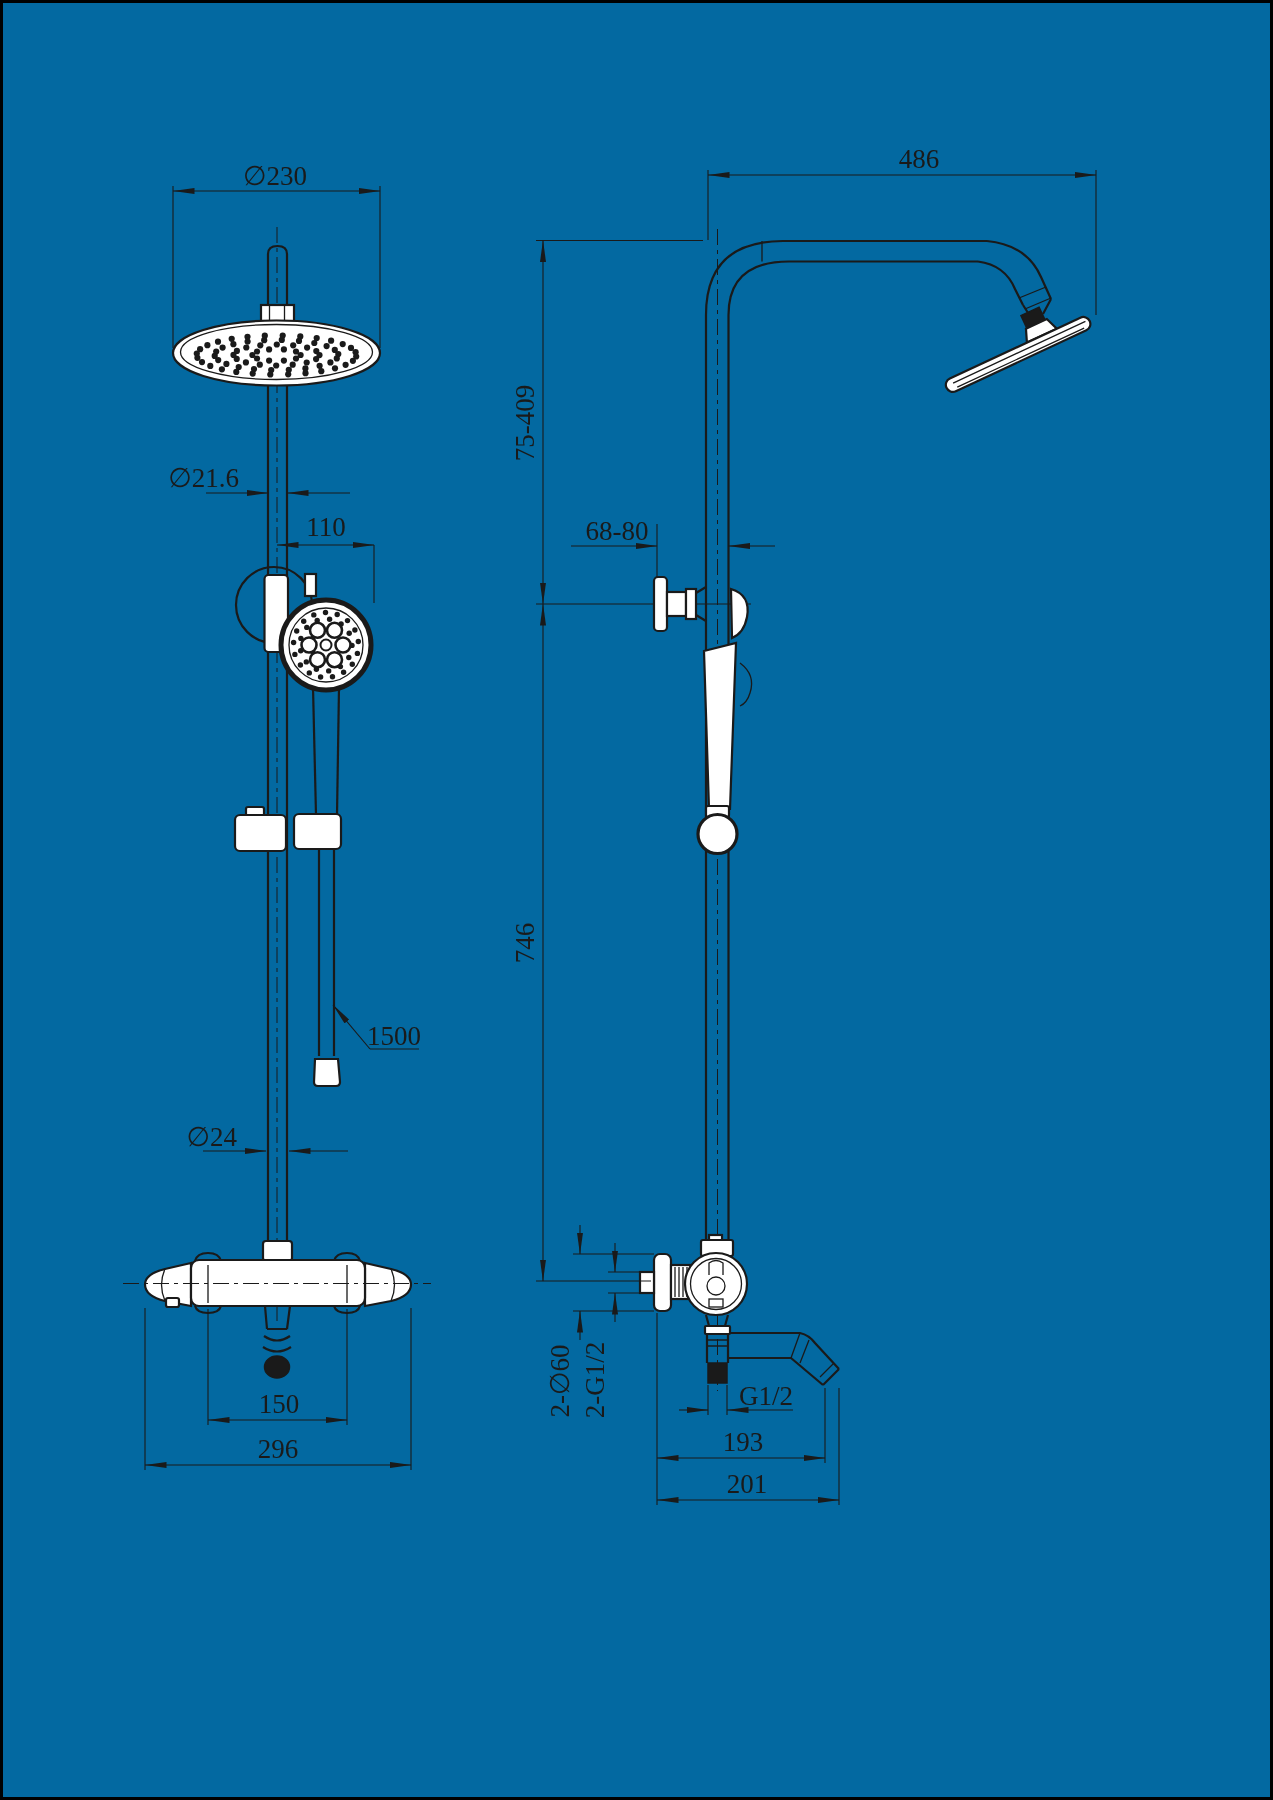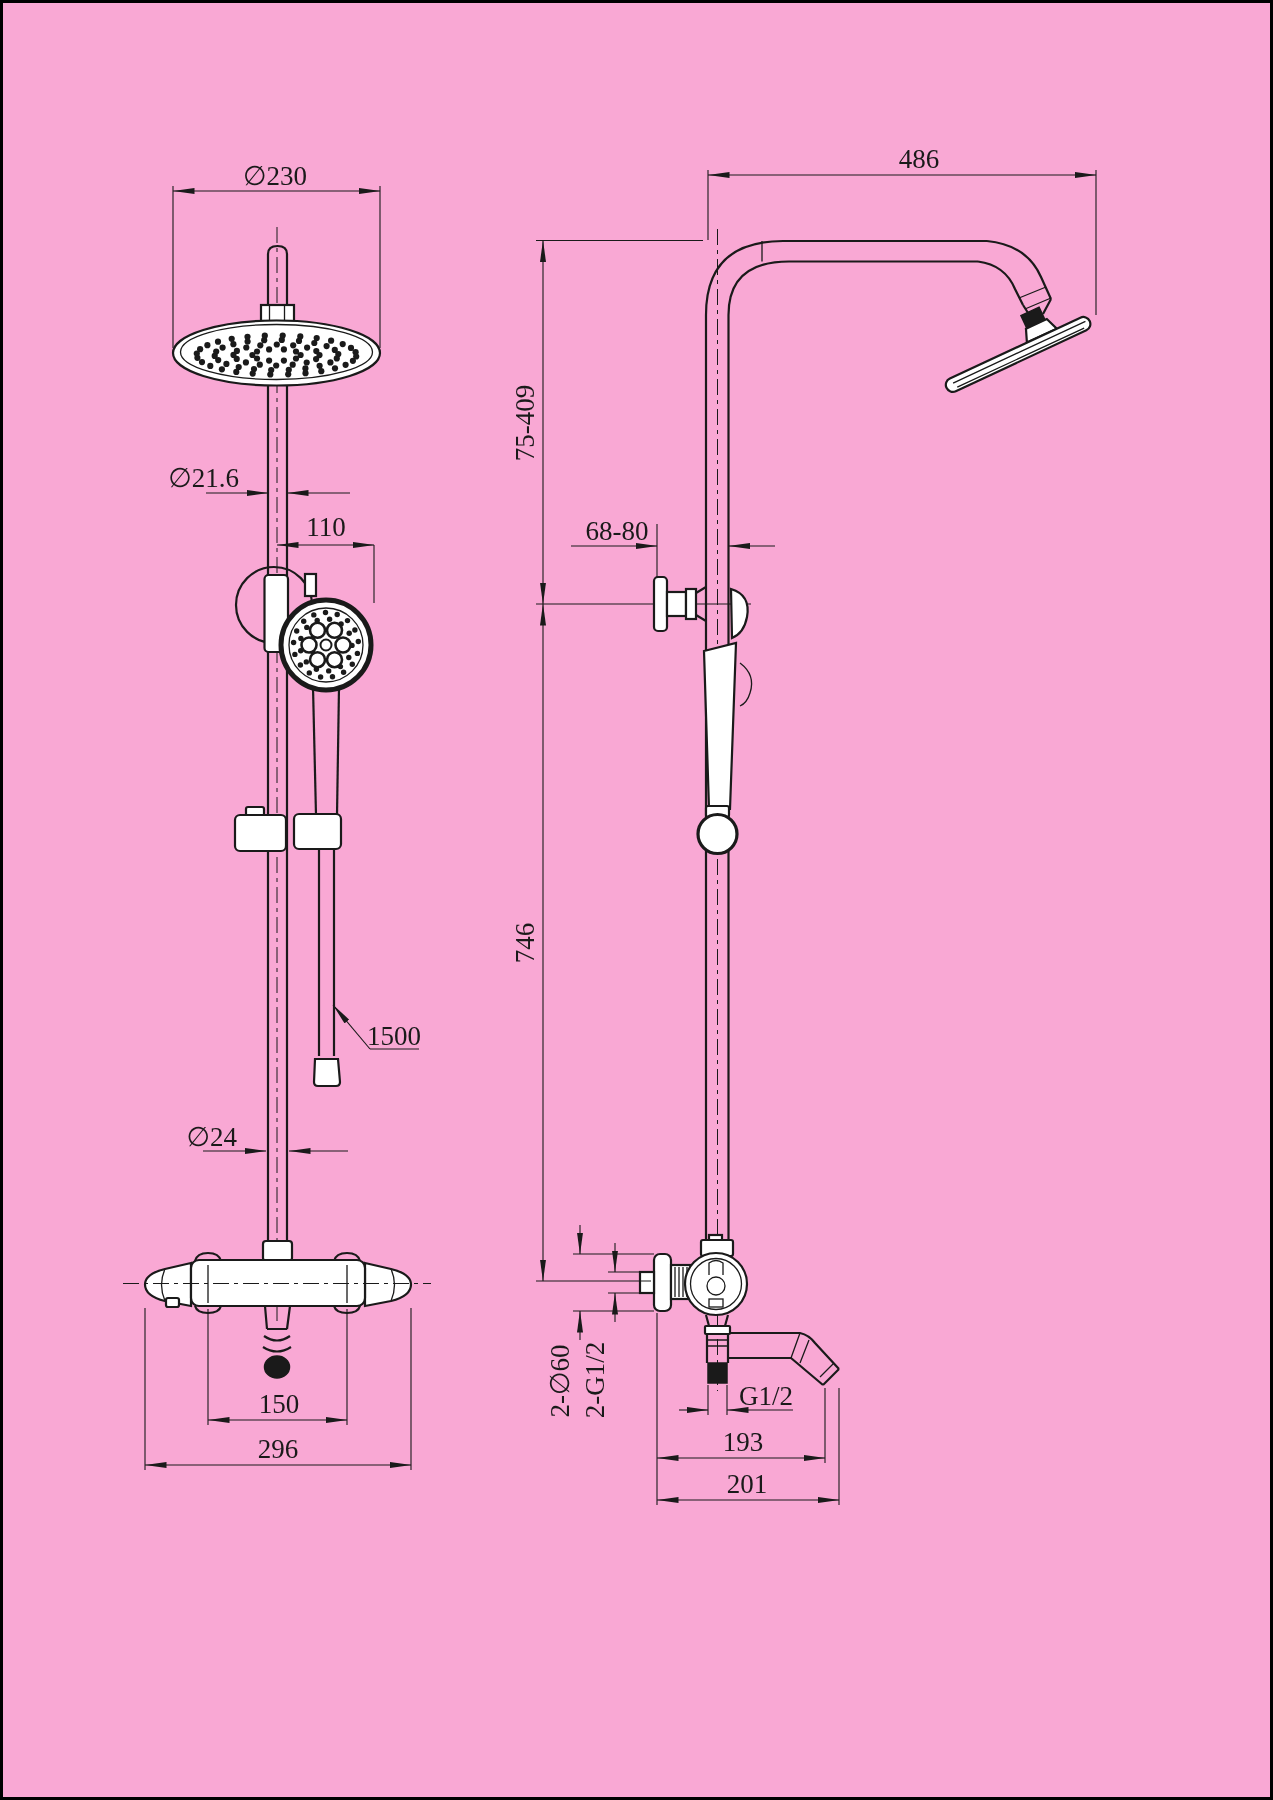--- a/index.html
+++ b/index.html
@@ -1,16 +1,16 @@
 <!DOCTYPE html>
 <html><head>
 <meta charset="utf-8">
 <style>
   html,body{margin:0;padding:0;background:#e8e8e8;}
-  .page{position:relative;width:1273px;height:1800px;background:#f9a8d4;
+  .page{position:relative;width:1273px;height:1800px;background:#0369a1;
         border:3px solid #000;box-sizing:border-box;overflow:hidden;
         font-family:"Liberation Serif", serif;}
   svg{position:absolute;left:0;top:0;}
   .o  {stroke:#1a1a1a;stroke-width:2.2;fill:none;}
   .of {stroke:#1a1a1a;stroke-width:2.2;fill:#ffffff;}
   .th {stroke:#1a1a1a;stroke-width:1.3;fill:none;}
   .dim{stroke:#1a1a1a;stroke-width:1.1;fill:none;}
   .cl {stroke:#1a1a1a;stroke-width:1;fill:none;stroke-dasharray:16 5 4 5;}
   .dk {stroke:#1a1a1a;stroke-width:1.5;fill:#1a1a1a;}
   .txt{font-family:"Liberation Serif", serif;font-size:27px;fill:#1a1a1a;}

